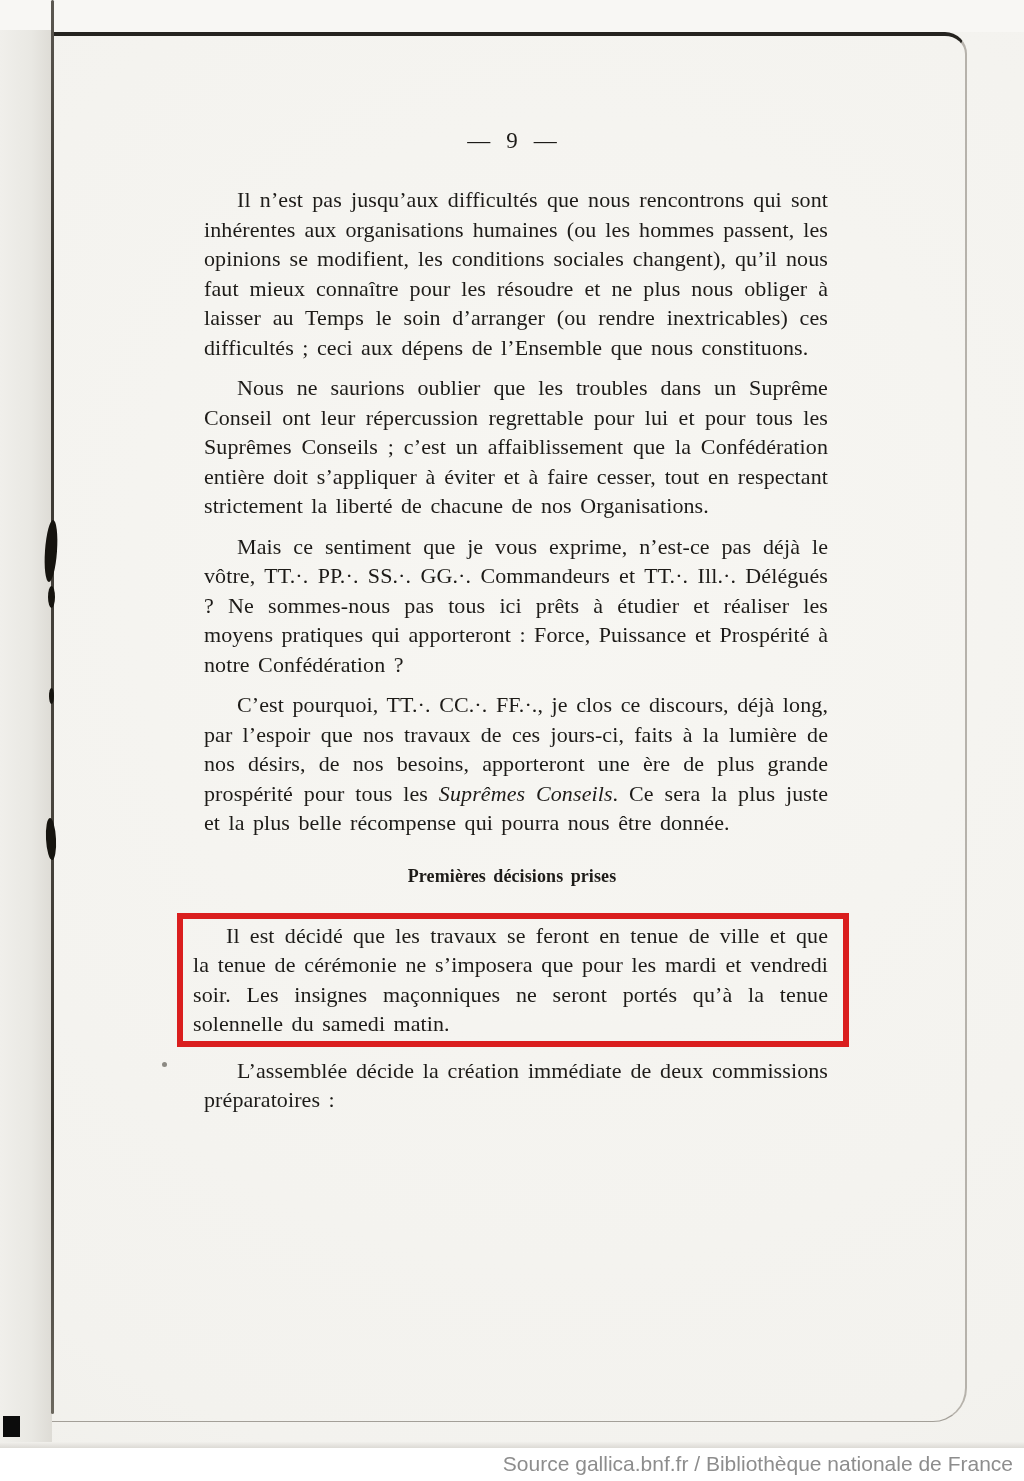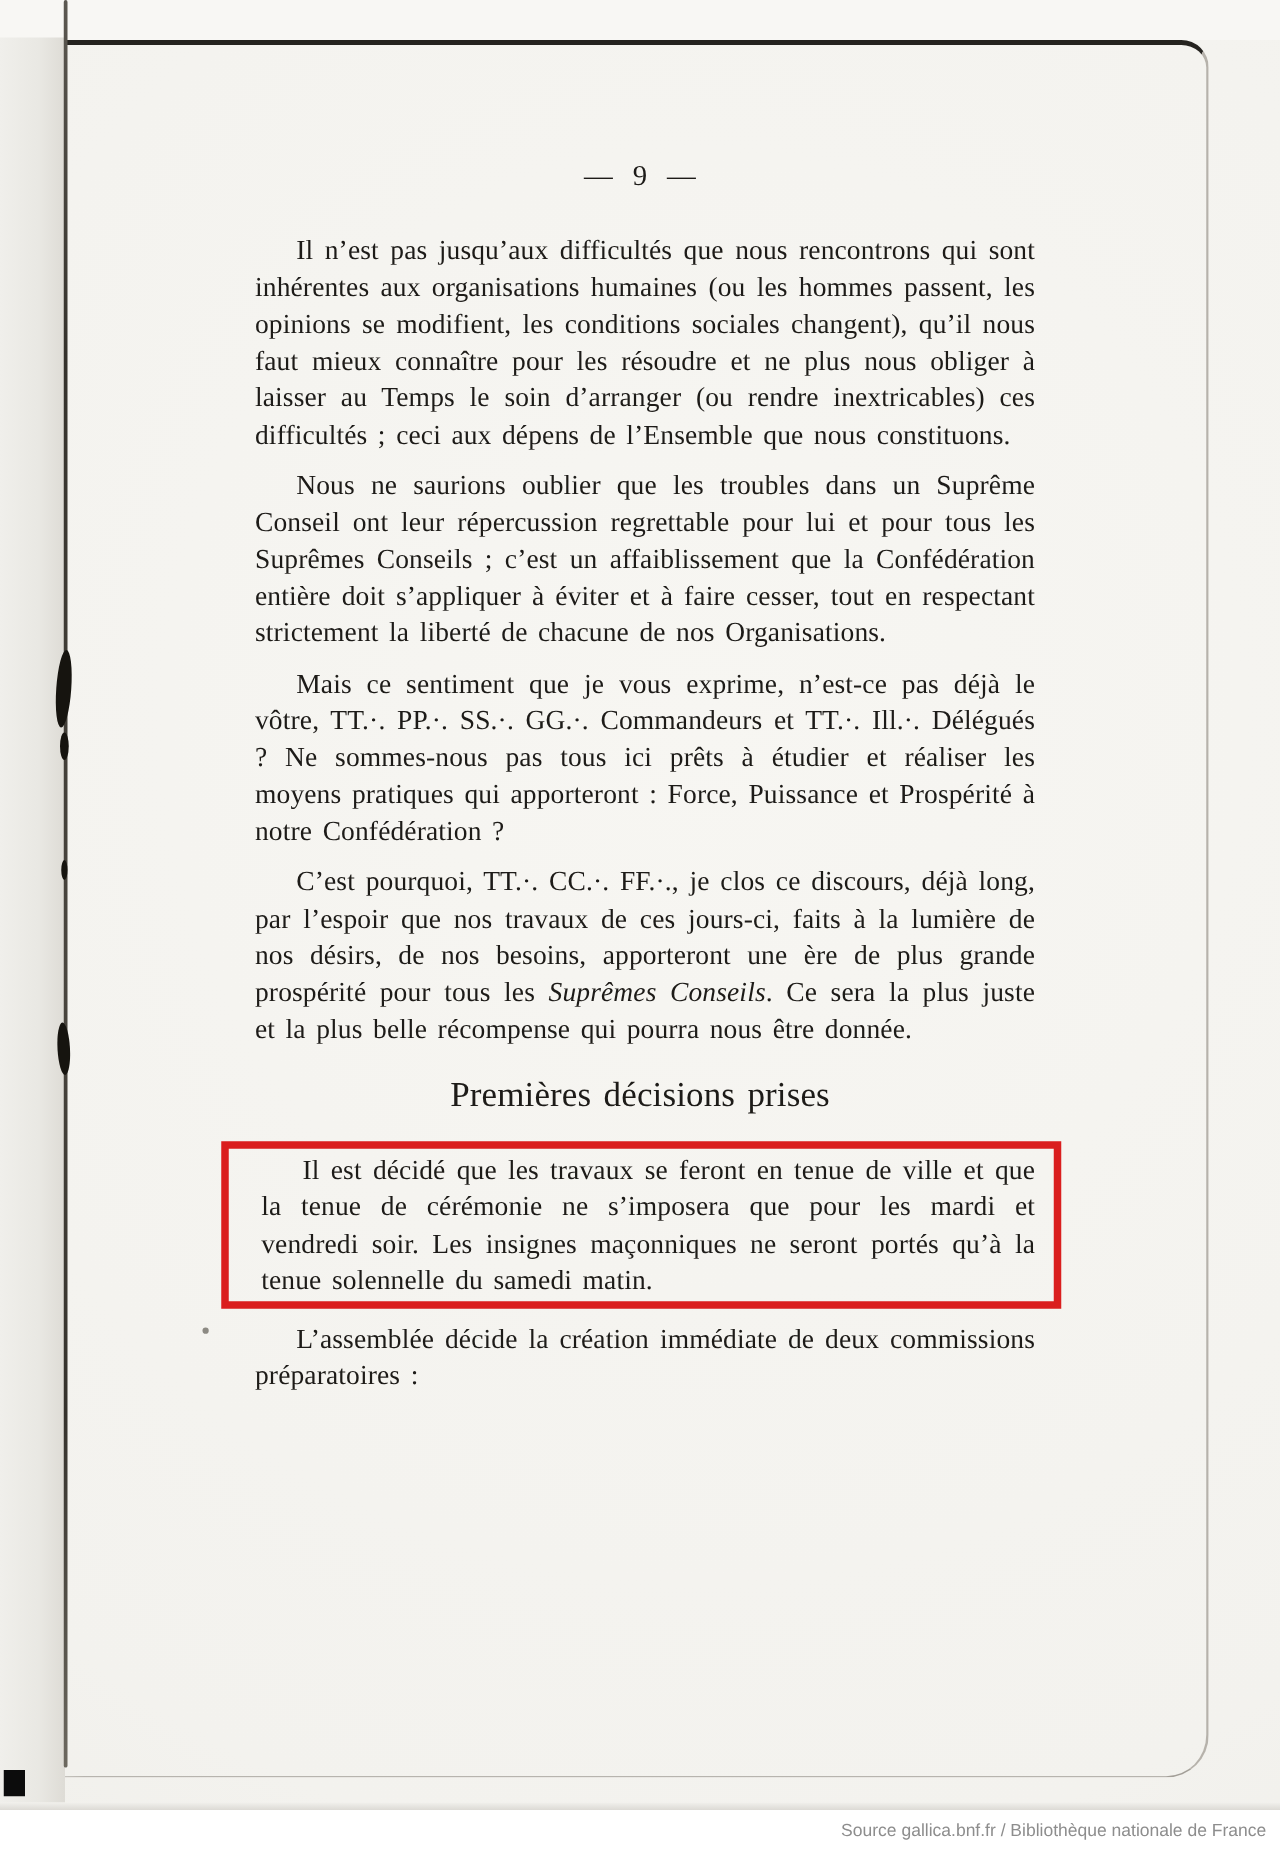--- a/index.html
+++ b/index.html
@@ -45,43 +45,43 @@
   }
   .black-mark{position:absolute;left:3px;top:1416px;width:17px;height:21px;background:#0c0c0c;}
   .speck{position:absolute;left:162px;top:1062px;width:5px;height:5px;background:#6a675f;border-radius:50%;opacity:.75;}
   .pre-footer{
     position:absolute;left:0;bottom:33px;width:100%;height:6px;
     background:linear-gradient(#f1f0ec,#dcdad5);
   }
   .footer-bar{
     position:absolute;left:0;bottom:0;width:100%;height:33px;background:#ffffff;
     font-family:"Liberation Sans","DejaVu Sans",sans-serif;
-    font-size:14px;line-height:32px;text-align:right;
+    font-size:21px;line-height:32px;text-align:right;
     padding-right:11px;box-sizing:border-box;color:#8d8d8d;
   }
   
   .content{
     position:absolute;left:196px;top:126px;width:632px;
     color:#1d1b18;font-size:22px;line-height:29.5px;
     text-align:justify;word-spacing:2.8px;letter-spacing:0.1px;
   }
   .page-number{
     text-align:center;font-size:23px;line-height:30px;
     margin:0 0 29px 0;word-spacing:10px;
   }
   .para{margin:0 0 11px 8px;text-indent:33px;}
   .heading{
-    text-align:center;font-weight:normal;font-size:28px;line-height:29px;
+    text-align:center;font-weight:bold;font-size:18px;line-height:29px;
     margin:24px 0 22px 0;text-indent:0;
   }
   .boxed-wrap{
     border:6px solid #da1e1e;
     margin:2px 0 9px -19px;
     width:672px;box-sizing:border-box;
-    padding:2px 15px 2px 26px;
+    padding:2px 15px 2px 10px;
   }
   .boxed-wrap .para{margin:0;}
 </style>
 </head>
 <body>
 
 <div class="paper"></div>
 <div class="top-strip"></div>
 <div class="left-strip"></div>
 <div class="page-outline"></div>

